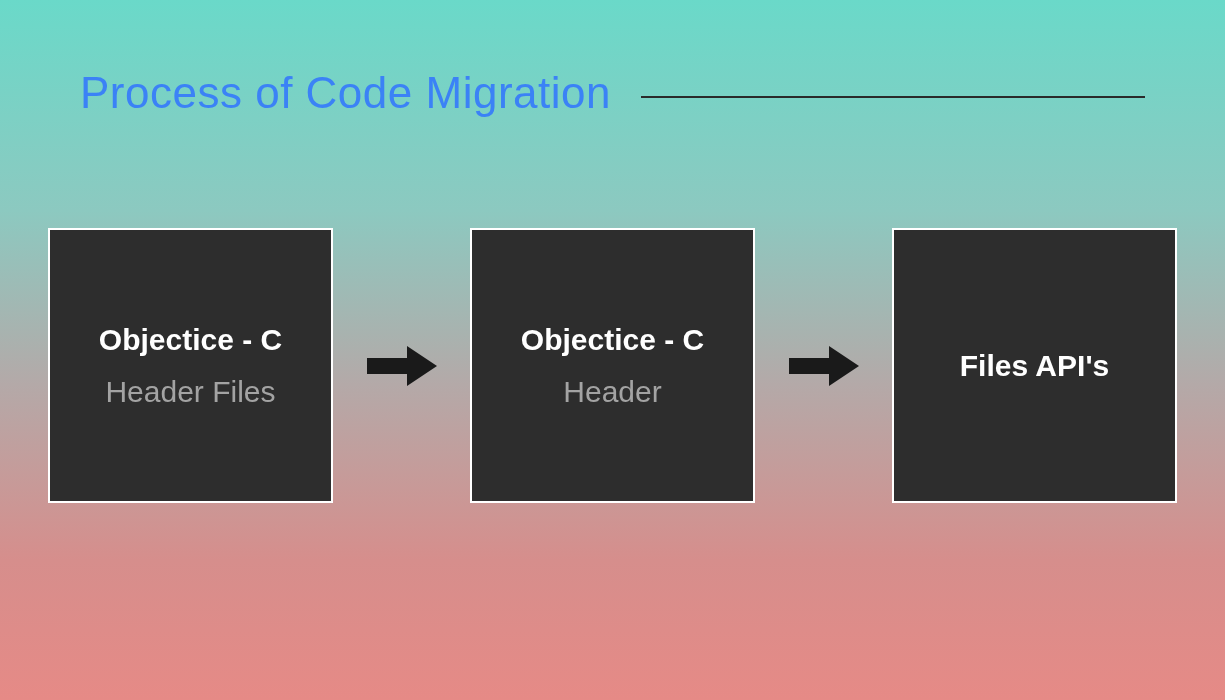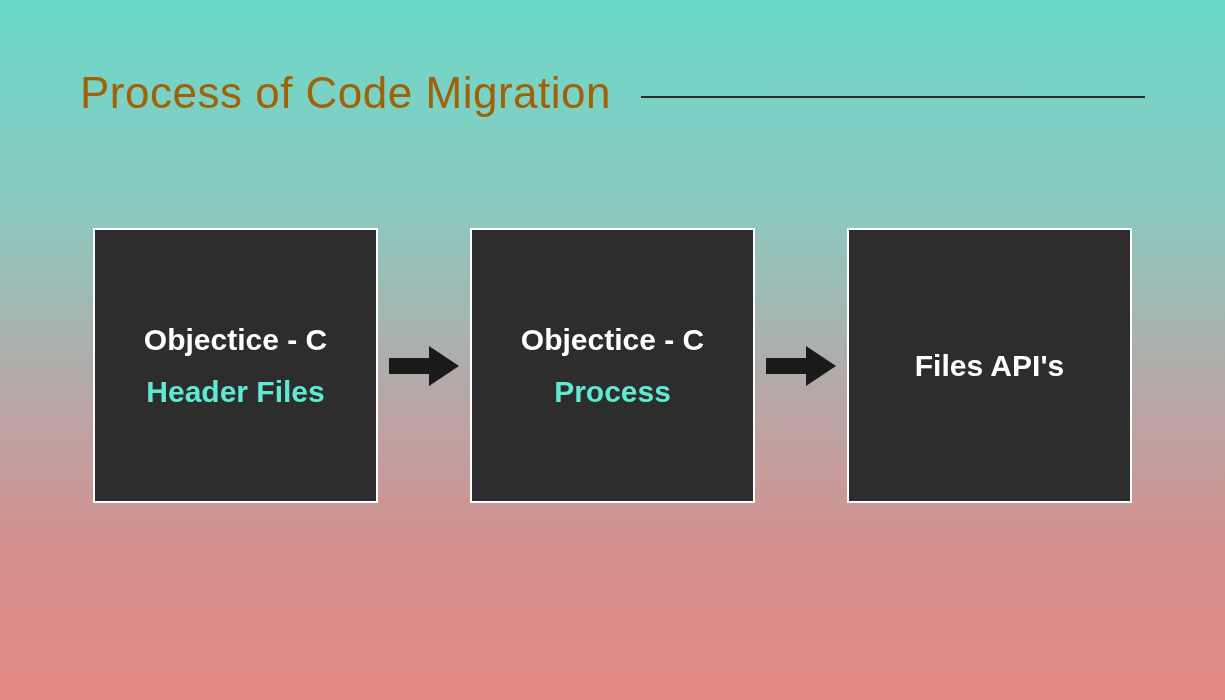--- a/index.html
+++ b/index.html
@@ -22,38 +22,38 @@
       align-items: center;
       padding-top: 68px;
       padding-left: 80px;
       padding-right: 80px;
       gap: 30px;
     }
     
     .title {
       font-size: 44px;
       font-weight: 400;
-      color: #a16207;
+      color: #3b82f6;
       letter-spacing: 0.5px;
       white-space: nowrap;
     }
     
     .title-line {
       flex: 1;
       height: 2px;
       background: #2a2a2a;
       margin-top: 8px;
     }
     
     .diagram-row {
       display: flex;
       align-items: center;
-      justify-content: center;
+      justify-content: space-between;
       margin-top: 110px;
-      padding: 0 108px;
+      padding: 0 48px;
       gap: 6px;
     }
     
     .box {
       width: 285px;
       height: 275px;
       background: #2d2d2d;
       border: 2px solid #ffffff;
       display: flex;
       flex-direction: column;
@@ -65,22 +65,22 @@
     
     .box-title {
       font-size: 30px;
       font-weight: 600;
       color: #ffffff;
       text-align: center;
     }
     
     .box-subtitle {
       font-size: 30px;
-      font-weight: 700;
-      color: #5eead4;
+      font-weight: 400;
+      color: #a3a3a3;
       text-align: center;
     }
     
     .arrow-wrap {
       width: 80px;
       display: flex;
       align-items: center;
       justify-content: center;
       flex-shrink: 0;
     }
@@ -106,21 +106,21 @@
   </div>
 
   <div class="arrow-wrap">
     <svg class="arrow-svg" viewBox="0 0 80 50">
       <path d="M 5 17 L 45 17 L 45 5 L 75 25 L 45 45 L 45 33 L 5 33 Z" fill="#1a1a1a"></path>
     </svg>
   </div>
 
   <div class="box">
     <div class="box-title">Objectice - C</div>
-    <div class="box-subtitle">Process</div>
+    <div class="box-subtitle">Header</div>
   </div>
 
   <div class="arrow-wrap">
     <svg class="arrow-svg" viewBox="0 0 80 50">
       <path d="M 5 17 L 45 17 L 45 5 L 75 25 L 45 45 L 45 33 L 5 33 Z" fill="#1a1a1a"></path>
     </svg>
   </div>
 
   <div class="box">
     <div class="box-title">Files API's</div>

